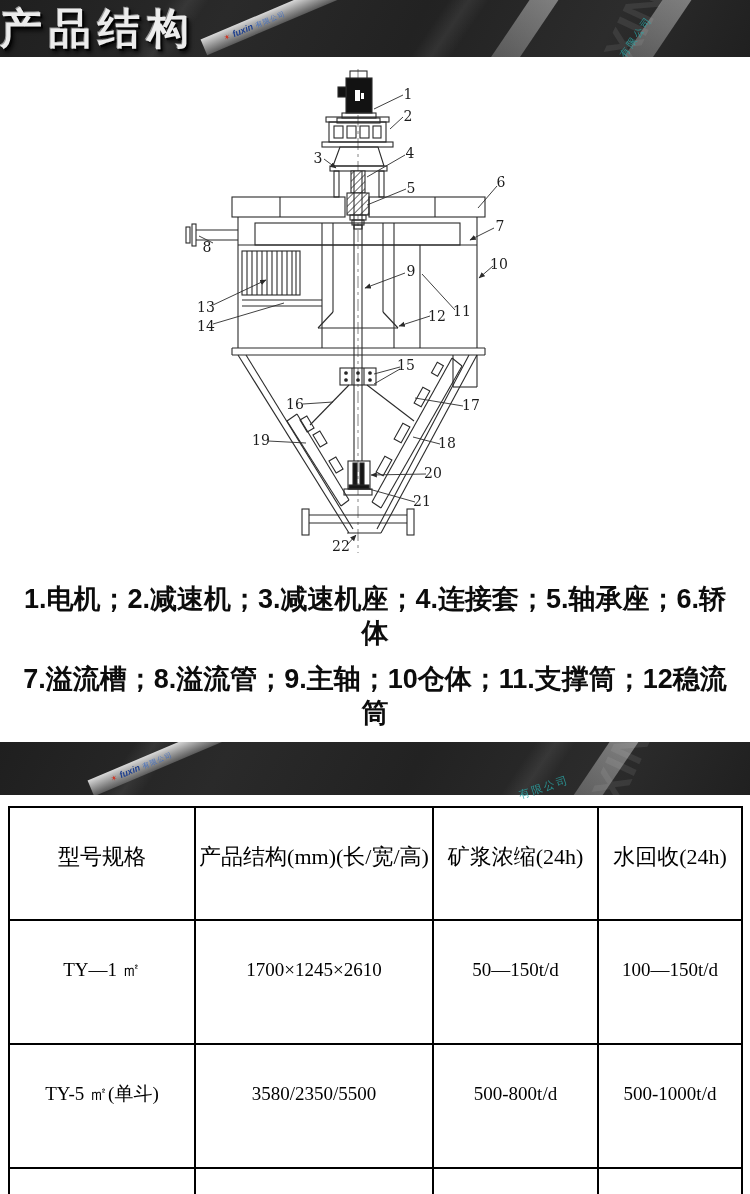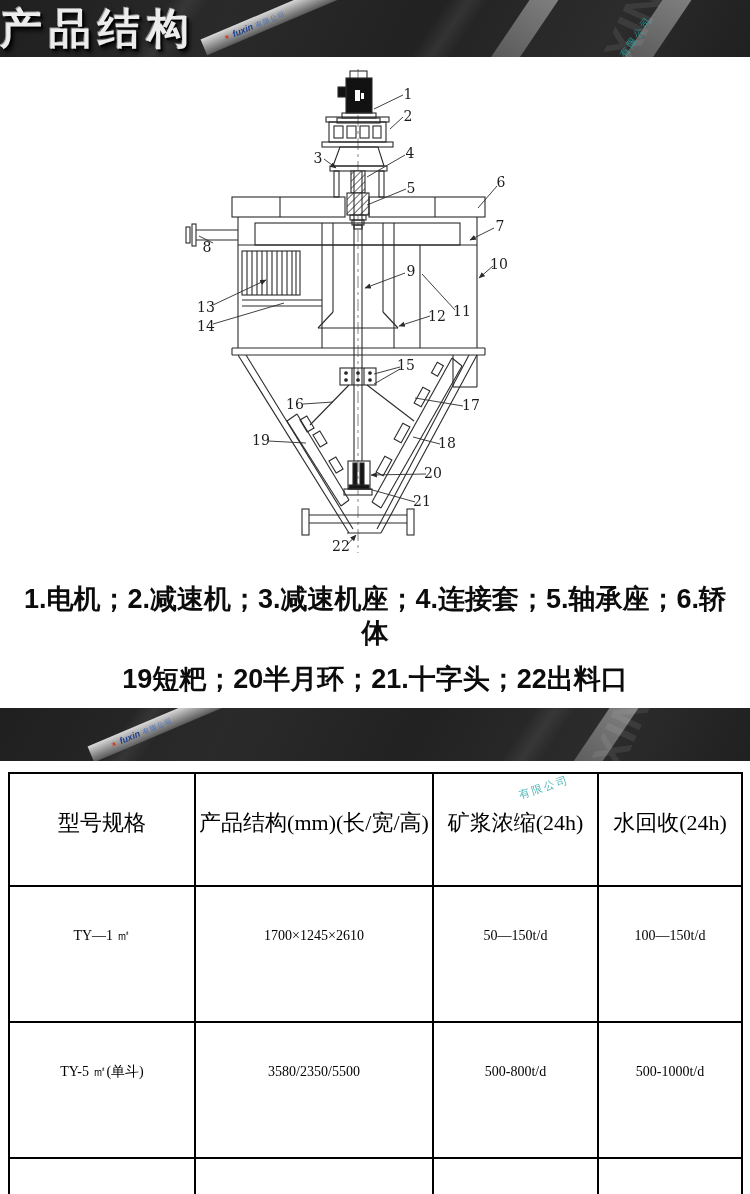--- a/index.html
+++ b/index.html
@@ -63,21 +63,21 @@
 
   
   table.params{
     border-collapse:collapse;table-layout:fixed;width:733px;margin:11px 0 0 8px;
     font-family:"Liberation Serif","DejaVu Serif", serif;color:#000;
   }
   table.params th, table.params td{
     border:2px solid #000;text-align:center;vertical-align:middle;overflow:hidden;
   }
   table.params th{height:96px;font-size:22px;font-weight:400;padding-bottom:14px;}
-  table.params td{height:95px;font-size:14px;padding-bottom:38px;}
+  table.params td{height:95px;font-size:19px;padding-bottom:26px;}
 </style>
 </head>
 <body>
 
 <div class="page">
 
   <div class="banner">
     <div class="streak" style="left:150px"></div>
     <div class="streak" style="left:430px"></div>
     <div class="wm-big" style="right:78px;top:-2px">XIN</div>
@@ -317,21 +317,21 @@
       <text class="lbl" x="261" y="380">19</text>
       <text class="lbl" x="433" y="413">20</text>
       <text class="lbl" x="422" y="441">21</text>
       <text class="lbl" x="341" y="486">22</text>
     </g>
   </svg>
   </div>
 
   <div class="legend">
     <p>1.电机；2.减速机；3.减速机座；4.连接套；5.轴承座；6.轿体</p>
-    <p>19短粑；20半月环；21.十字头；22出料口</p>
+    <p>7.溢流槽；8.溢流管；9.主轴；10仓体；11.支撑筒；12稳流筒</p>
   </div>
 
   <div class="banner second">
     <div class="streak" style="left:120px"></div>
     <div class="streak" style="left:520px"></div>
     <div class="wm-big" style="right:90px;top:-4px">XIN</div>
     <div class="ribbon logo-ribbon" style="left:85px;top:9px">
       <span class="fx-star">✶</span>
       <span class="fx-text">fuxin</span>
       <span class="fx-co">有限公司</span>

